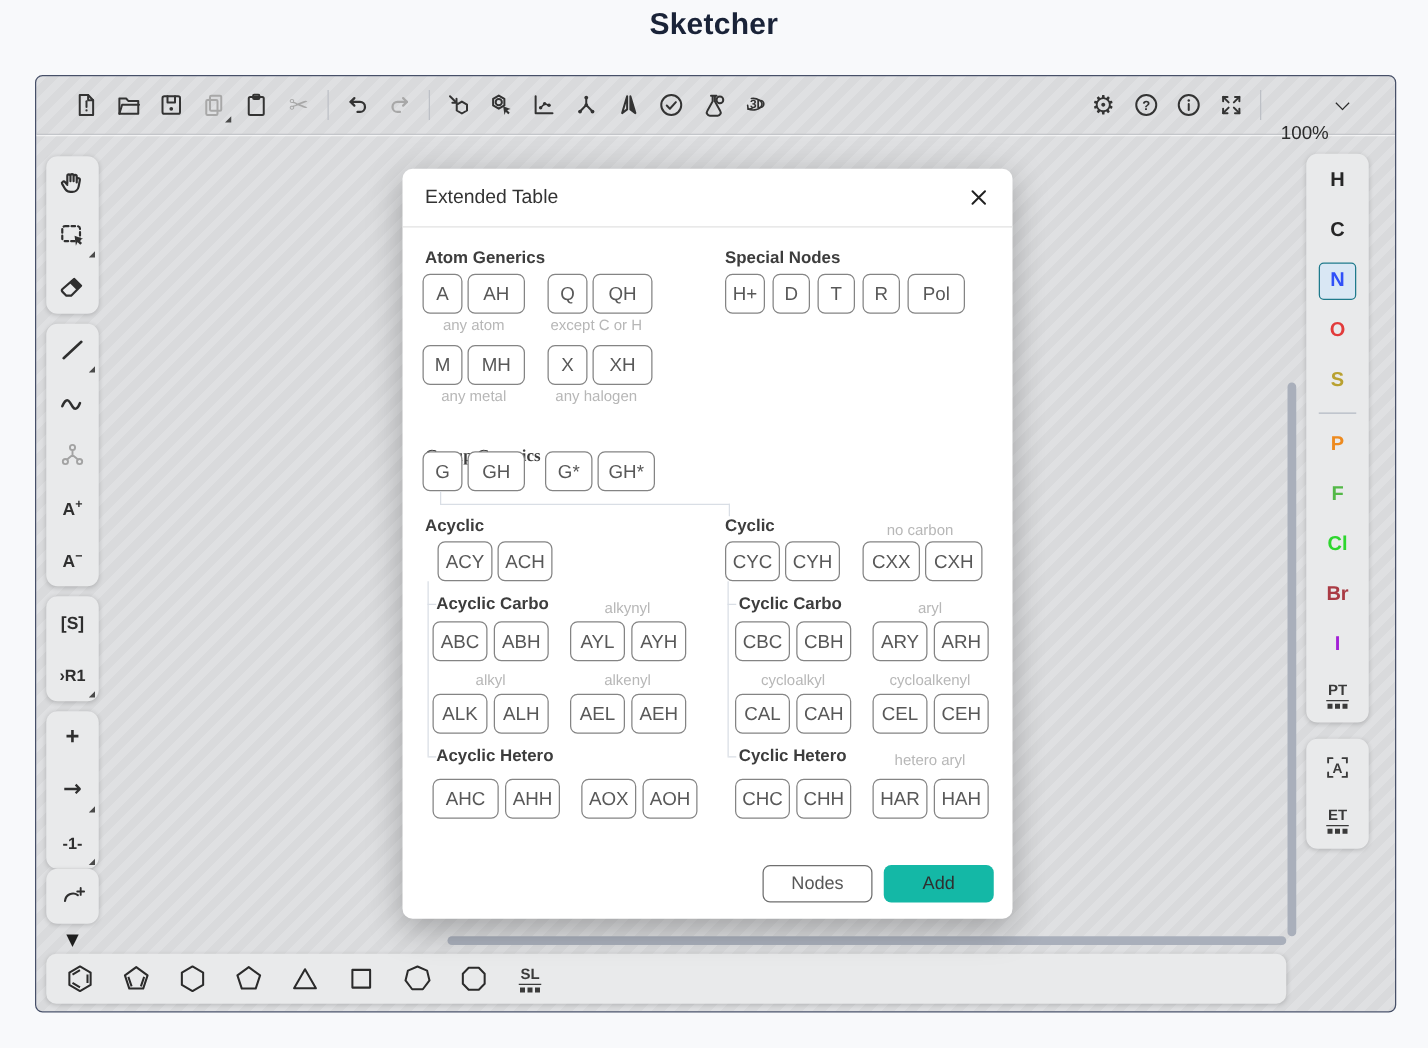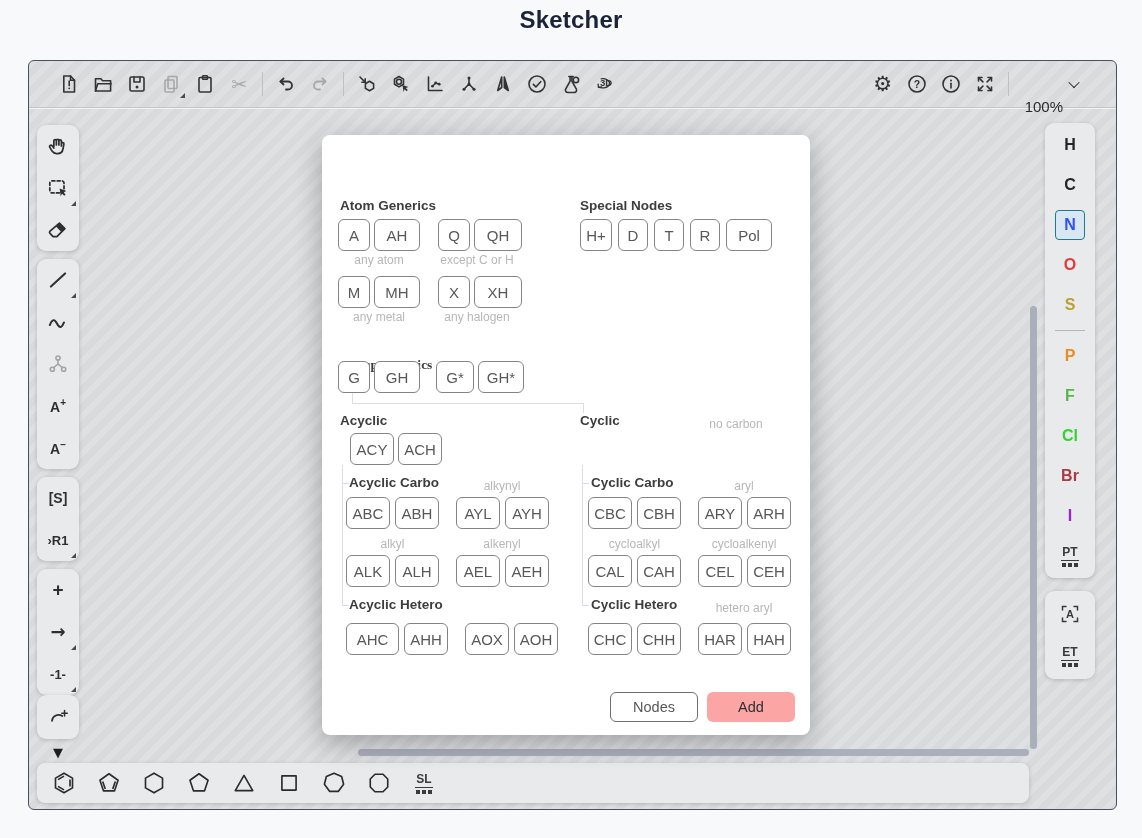--- a/index.html
+++ b/index.html
@@ -81,21 +81,21 @@
   .row { position:absolute; display:flex; gap:4px; }
   .chip { height:32px; border:1px solid #848484; border-radius:6px; background:#fff;
     display:flex; align-items:center; justify-content:center;
     font-size:15px; color:#585858; cursor:pointer; }
   .cap { position:absolute; font-size:12px; color:#b7b7b7; text-align:center; }
   .gap14 { width:10px; }
   .conn { position:absolute; background:#d9dee5; }
   .mcancel { position:absolute; width:88px; height:30px; border:1px solid #6f6f6f; border-radius:6px;
     background:#fff; color:#585858; font-size:14.5px; display:flex; align-items:center;
     justify-content:center; cursor:pointer; }
-  .madd { position:absolute; width:88px; height:30px; border-radius:6px; background:#fca5a5;
+  .madd { position:absolute; width:88px; height:30px; border-radius:6px; background:#14b8a6;
     color:#2f2f2f; font-size:14.5px; display:flex; align-items:center; justify-content:center; cursor:pointer; }
 </style>
 </head>
 <body>
 
 <div class="page-title">Sketcher</div>
 
 <div class="app">
 
   <div class="toolbar">
@@ -434,20 +434,28 @@
             <i></i>
             <i></i>
             <i></i>
           </span>
         </span>
     </div>
   </div>
 </div>
 
 <div class="modal">
+  <div class="mhead">
+    <span class="mtitle">Extended Table</span>
+    <span class="mclose">
+      <svg width="14" height="14" viewBox="0 0 14 14">
+          <path d="M2 2l10 10M12 2L2 12"></path>
+        </svg>
+    </span>
+  </div>
 
   <div class="sec" style="left:18px; top:63px;">Atom Generics</div>
   <div class="sec" style="left:258px; top:63px;">Special Nodes</div>
 
   <div class="row" style="left:16px; top:84px;">
     <div class="chip" style="width:32px">A</div>
     <div class="chip" style="width:46px">AH</div>
     <div class="gap14"></div>
     <div class="chip" style="width:32px">Q</div>
     <div class="chip" style="width:48px">QH</div>
@@ -493,20 +501,27 @@
   <div class="conn" style="left:260px; top:470px; width:7px; height:1px;"></div>
 
   <div class="sec" style="left:18px; top:278px;">Acyclic</div>
   <div class="sec" style="left:258px; top:278px;">Cyclic</div>
   <div class="cap" style="left:366px; top:282px; width:96px;">no carbon</div>
 
   <div class="row" style="left:16px; top:298px;padding-left:12px;">
     <div class="chip" style="width:44px">ACY</div>
     <div class="chip" style="width:44px">ACH</div>
   </div>
+  <div class="row" style="left:258px; top:298px;">
+    <div class="chip" style="width:44px">CYC</div>
+    <div class="chip" style="width:44px">CYH</div>
+    <div class="gap14"></div>
+    <div class="chip" style="width:46px">CXX</div>
+    <div class="chip" style="width:46px">CXH</div>
+  </div>
 
   <div class="sec" style="left:27px; top:340px;">Acyclic Carbo</div>
   <div class="cap" style="left:133px; top:344px; width:94px;">alkynyl</div>
   <div class="sec" style="left:269px; top:340px;">Cyclic Carbo</div>
   <div class="cap" style="left:375px; top:344px; width:94px;">aryl</div>
 
   <div class="row" style="left:266px; top:362px; gap:5px;">
     <div class="chip" style="width:44px">CBC</div>
     <div class="chip" style="width:44px">CBH</div>
     <div class="gap14" style="width:7px"></div>

